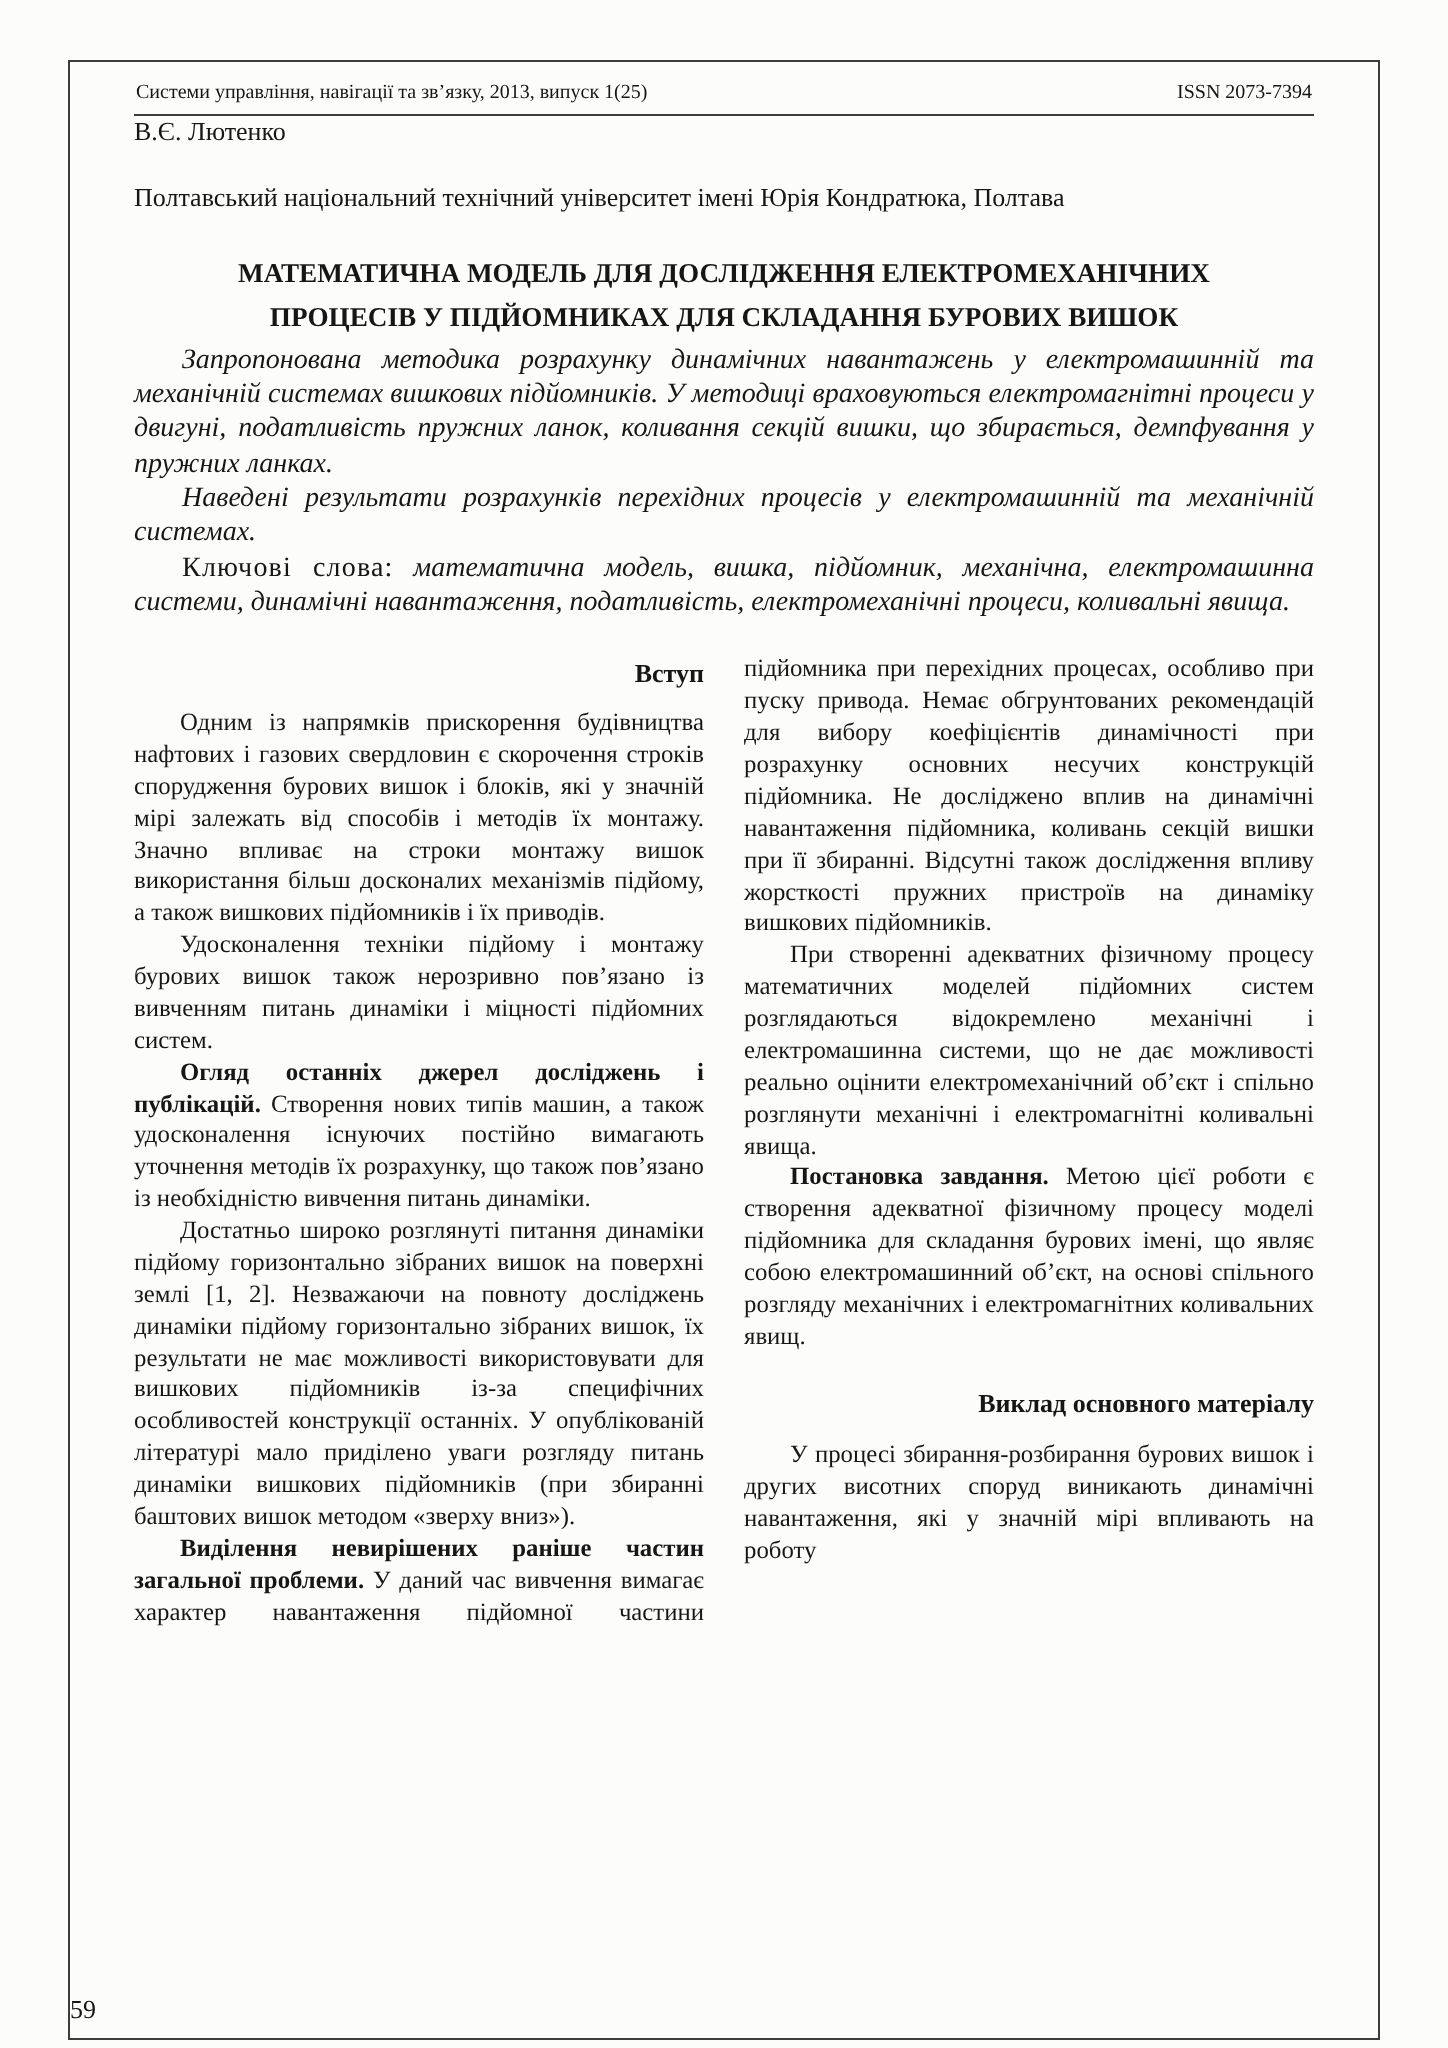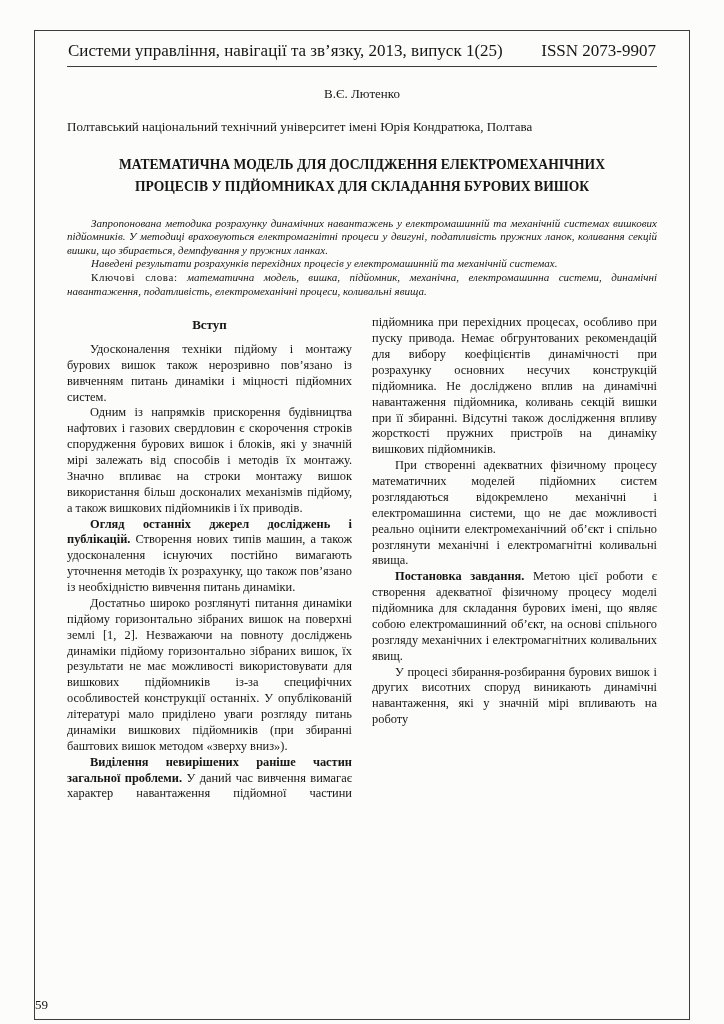--- a/index.html
+++ b/index.html
@@ -16,53 +16,53 @@
     position: absolute;
     left: 34px; top: 30px;
     width: 656px; height: 990px;
     border: 1.4px solid #3c3c3c;
     padding: 9px 32px 0 32px;
   }
   .hdr {
     display: flex;
     justify-content: space-between;
     align-items: flex-end;
-    font-size: 17px;
+    font-size: 10px;
     padding: 1px 1px 5px 1px;
     border-bottom: 1.2px solid #3c3c3c;
   }
   .udc    { margin-top: 36px; font-size: 13px; }
-  .author { margin-top: 19px; font-size: 13px; text-align: center; }
+  .author { font-size: 13px; }
   .affil  { margin-top: 17px; font-size: 13px; }
   .title {
     margin: 19px auto 0 auto;
     max-width: 545px;
     text-align: center;
     font-weight: bold;
     font-size: 13.6px;
     line-height: 1.6;
   }
-  .abstract { margin-top: 19px; font-size: 11px; font-style: italic; text-align: justify; }
+  .abstract { margin-top: 2px; font-size: 14px; font-style: italic; text-align: justify; }
   .abstract p { margin: 0; text-indent: 24px; line-height: 1.24; }
   .kw { margin-top: 9px; }
   .kw-label { font-style: normal; letter-spacing: 0.6px; }
   .cols {
     display: flex;
     gap: 20px;
     margin-top: 17px;
     font-size: 12.4px;
     line-height: 1.28;
     text-align: justify;
   }
   .col { flex: 1 1 0; min-width: 0; }
   .col p { margin: 0; text-indent: 23px; }
   .col p.noindent { text-indent: 0; }
   .col p.contjust { text-align-last: justify; }
   .sec-h {
-    text-align: center;
+    text-align: right;
     font-weight: bold;
     font-size: 13px;
     margin: 2px 0 8px 0;
   }
   .sec-h.spaced { margin-top: 17px; margin-bottom: 10px; }
   .lead { font-weight: bold; }
   .pageno {
     position: absolute;
     left: 0; right: 0;
     bottom: 6px;
@@ -70,51 +70,52 @@
     font-size: 13px;
   }
 </style>
 </head>
 <body>
 
 <div class="frame">
 
   <div class="hdr">
     <span>Системи управління, навігації та зв’язку, 2013, випуск 1(25)</span>
-    <span>ISSN 2073-9907</span>
+    <span>ISSN 2073-7394</span>
   </div>
 
 
   <div class="author">В.Є. Лютенко</div>
 
   <div class="affil">Полтавський національний технічний університет імені Юрія Кондратюка, Полтава</div>
 
   <div class="title">МАТЕМАТИЧНА МОДЕЛЬ ДЛЯ ДОСЛІДЖЕННЯ ЕЛЕКТРОМЕХАНІЧНИХ ПРОЦЕСІВ У ПІДЙОМНИКАХ ДЛЯ СКЛАДАННЯ БУРОВИХ ВИШОК</div>
 
   <div class="abstract">
     <p>Запропонована методика розрахунку динамічних навантажень у електромашинній та механічній системах вишкових підйомників. У методиці враховуються електромагнітні процеси у двигуні, податливість пружних ланок, коливання секцій вишки, що збирається, демпфування у пружних ланках.</p>
     <p>Наведені результати розрахунків перехідних процесів у електромашинній та механічній системах.</p>
     <p class="kw"><span class="kw-label">Ключові слова:</span> <span>математична модель, вишка, підйомник, механічна, електромашинна системи, динамічні навантаження, податливість, електромеханічні процеси, коливальні явища.</span></p>
   </div>
 
   <div class="cols">
 
     <div class="col">
       <div class="sec-h">Вступ</div>
+      <p>Одним із напрямків прискорення будівництва нафтових і газових свердловин є скорочення строків спорудження бурових вишок і блоків, які у значній мірі залежать від способів і методів їх монтажу. Значно впливає на строки монтажу вишок використання більш досконалих механізмів підйому, а також вишкових підйомників і їх приводів.</p>
       <p>Удосконалення техніки підйому і монтажу бурових вишок також нерозривно пов’язано із вивченням питань динаміки і міцності підйомних систем.</p>
-      <p>Одним із напрямків прискорення будівництва нафтових і газових свердловин є скорочення строків спорудження бурових вишок і блоків, які у значній мірі залежать від способів і методів їх монтажу. Значно впливає на строки монтажу вишок використання більш досконалих механізмів підйому, а також вишкових підйомників і їх приводів.</p>
       <p><span class="lead">Огляд останніх джерел досліджень і публікацій.</span> <span>Створення нових типів машин, а також удосконалення існуючих постійно вимагають уточнення методів їх розрахунку, що також пов’язано із необхідністю вивчення питань динаміки.</span></p>
       <p>Достатньо широко розглянуті питання динаміки підйому горизонтально зібраних вишок на поверхні землі [1, 2]. Незважаючи на повноту досліджень динаміки підйому горизонтально зібраних вишок, їх результати не має можливості використовувати для вишкових підйомників із-за специфічних особливостей конструкції останніх. У опублікованій літературі мало приділено уваги розгляду питань динаміки вишкових підйомників (при збиранні баштових вишок методом «зверху вниз»).</p>
       <p class="contjust"><span class="lead">Виділення невирішених раніше частин загальної проблеми.</span> <span>У даний час вивчення вимагає характер навантаження підйомної частини</span></p>
     </div>
 
     <div class="col">
       <p class="noindent">підйомника при перехідних процесах, особливо при пуску привода. Немає обгрунтованих рекомендацій для вибору коефіцієнтів динамічності при розрахунку основних несучих конструкцій підйомника. Не досліджено вплив на динамічні навантаження підйомника, коливань секцій вишки при її збиранні. Відсутні також дослідження впливу жорсткості пружних пристроїв на динаміку вишкових підйомників.</p>
       <p>При створенні адекватних фізичному процесу математичних моделей підйомних систем розглядаються відокремлено механічні і електромашинна системи, що не дає можливості реально оцінити електромеханічний об’єкт і спільно розглянути механічні і електромагнітні коливальні явища.</p>
       <p><span class="lead">Постановка завдання.</span> <span>Метою цієї роботи є створення адекватної фізичному процесу моделі підйомника для складання бурових імені, що являє собою електромашинний об’єкт, на основі спільного розгляду механічних і електромагнітних коливальних явищ.</span></p>
+      <div class="sec-h spaced">Виклад основного матеріалу</div>
       <p>У процесі збирання-розбирання бурових вишок і других висотних споруд виникають динамічні навантаження, які у значній мірі впливають на роботу</p>
     </div>
 
   </div>
 
   <div class="pageno">59</div>
 
 </div>
 
 </body></html>

